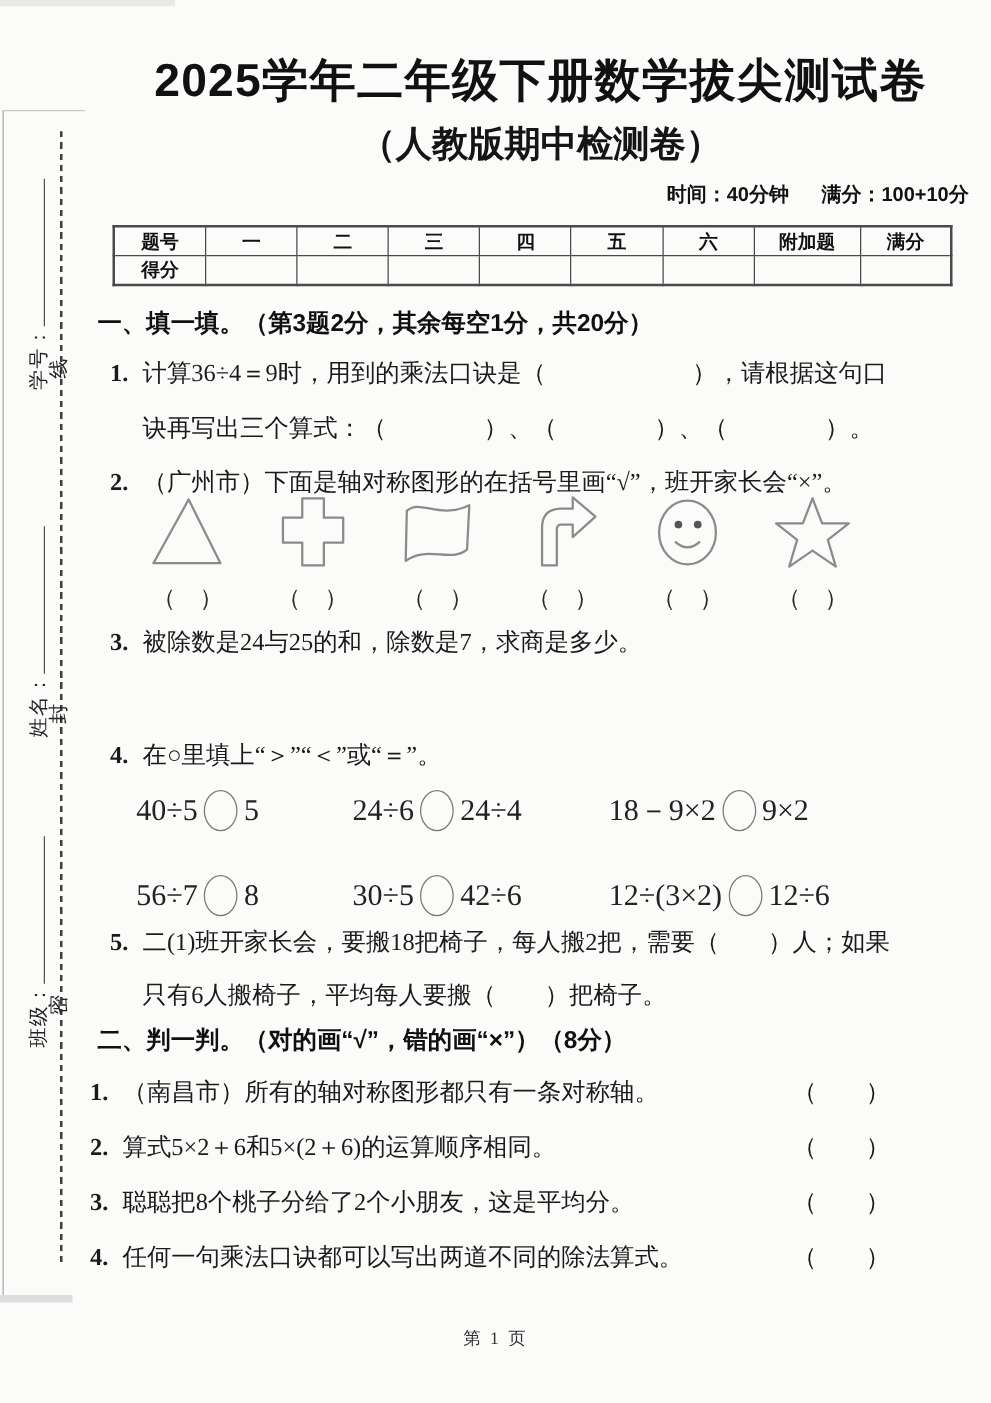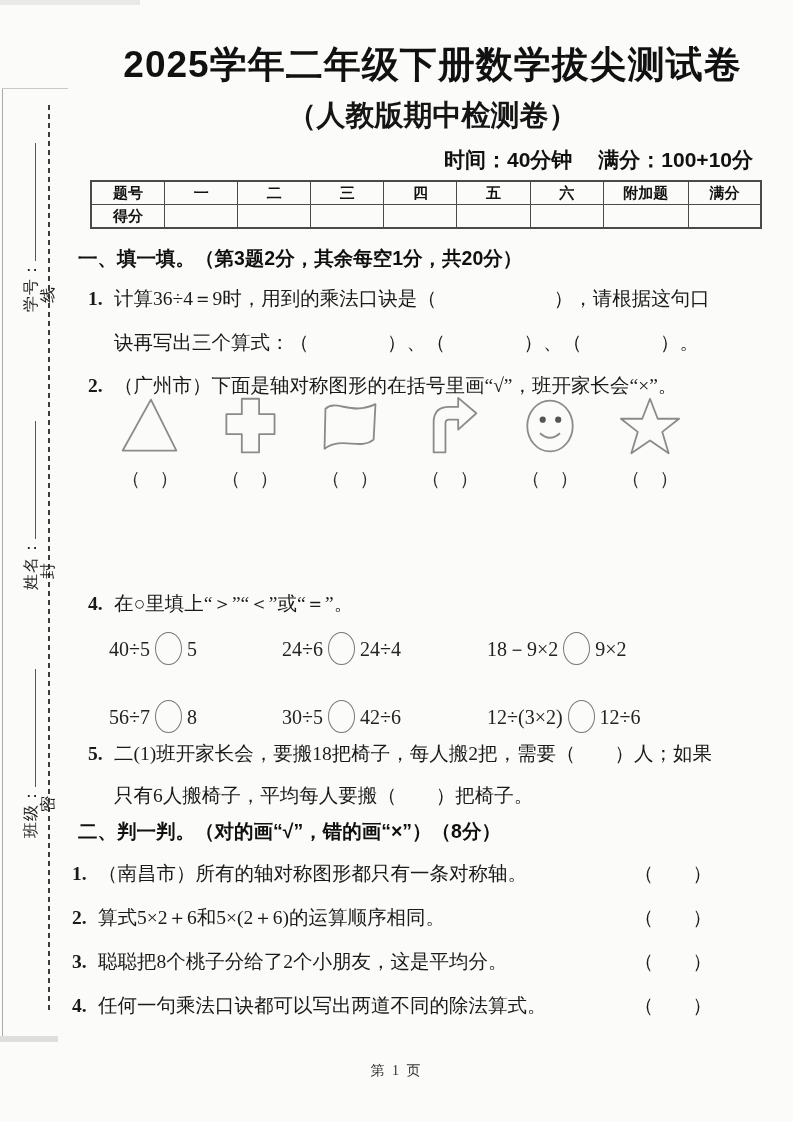--- a/index.html
+++ b/index.html
@@ -20,22 +20,22 @@
   .side-item .blank{display:inline-block;width:118px;height:15px;border-bottom:1.5px solid #555;}
   .seal-char{position:absolute;left:38px;transform:rotate(-90deg);transform-origin:0 0;
     font-size:16px;color:#222;line-height:20px;}
 
   
   .title{position:absolute;left:80px;right:8px;top:40px;text-align:center;
     font-family:"Liberation Sans","DejaVu Sans",sans-serif;font-weight:bold;
     font-size:37px;letter-spacing:1px;color:#111;}
   .subtitle{position:absolute;left:80px;right:8px;top:96px;text-align:center;
     font-weight:bold;font-size:29px;color:#151515;}
-  .meta{position:absolute;right:40px;top:146px;font-family:"Liberation Sans","DejaVu Sans",sans-serif;
-    font-weight:bold;font-size:21px;color:#111;}
+  .meta{position:absolute;right:18px;top:146px;font-family:"Liberation Sans","DejaVu Sans",sans-serif;
+    font-weight:bold;font-size:16px;color:#111;}
   .meta .gap{display:inline-block;width:26px;}
 
   
   table.score{position:absolute;left:90px;top:180px;width:672px;border-collapse:collapse;
     font-family:"Liberation Sans","DejaVu Sans",sans-serif;font-size:15px;font-weight:bold;color:#111;}
   table.score td{border:1px solid #4a4a4a;height:22px;text-align:center;padding:0;}
   table.score{border:2px solid #4a4a4a;}
   td.c-label{width:72px;} td.c-num{width:72px;} td.c-extra{width:84px;} td.c-full{width:71px;}
 
   
@@ -46,21 +46,21 @@
   .qline.cont{padding-left:26px;}
 
   
   .shape-row{position:absolute;left:100px;top:396px;width:600px;display:flex;}
   .shape-col{width:100px;display:flex;flex-direction:column;align-items:center;}
   .shape-col svg{display:block;}
   .shape-col .bracket{margin-top:10px;font-size:19px;color:#2a2a2a;}
   svg .ln{fill:none;stroke:#8b8b8b;stroke-width:2;stroke-linejoin:round;}
 
   
-  .cmp{position:absolute;font-size:20px;color:#222;white-space:nowrap;}
+  .cmp{position:absolute;font-size:24px;color:#222;white-space:nowrap;}
   .cmp-circle{display:inline-block;width:25px;height:31px;border:1.6px solid #787878;
     border-radius:50%;vertical-align:-9px;margin:0 5px;}
 
   
   .judge-row{position:absolute;left:72px;width:650px;font-size:19.5px;white-space:nowrap;color:#1a1a1a;}
   .judge-row .num{display:inline-block;width:26px;font-weight:bold;}
   .judge-row .jbracket{position:absolute;right:10px;top:0;}
 
   .footer{position:absolute;left:0;right:0;top:1062px;text-align:center;font-size:14px;
     color:#333;letter-spacing:2px;}
@@ -172,20 +172,23 @@
       <span class="bracket">（　）</span>
     </div>
     <div class="shape-col">
       <svg width="64" height="60" viewBox="0 0 70 66">
         <polygon class="ln" points="35,3 43.5,25 67,25 48.5,39.5 55.5,63 35,49 14.5,63 21.5,39.5 3,25 26.5,25"></polygon>
       </svg>
       <span class="bracket">（　）</span>
     </div>
   </div>
 
+  <div class="qline" style="top:500px">
+    <span class="num">3.</span><span>被除数是24与25的和，除数是7，求商是多少。</span>
+  </div>
 
   <div class="qline" style="top:590px">
     <span class="num">4.</span><span>在○里填上“＞”“＜”或“＝”。</span>
   </div>
 
   <div class="cmp" style="left:109px;top:632px">
     <span>40÷5</span><span class="cmp-circle"></span><span>5</span>
   </div>
   <div class="cmp" style="left:282px;top:632px">
     <span>24÷6</span><span class="cmp-circle"></span><span>24÷4</span>

